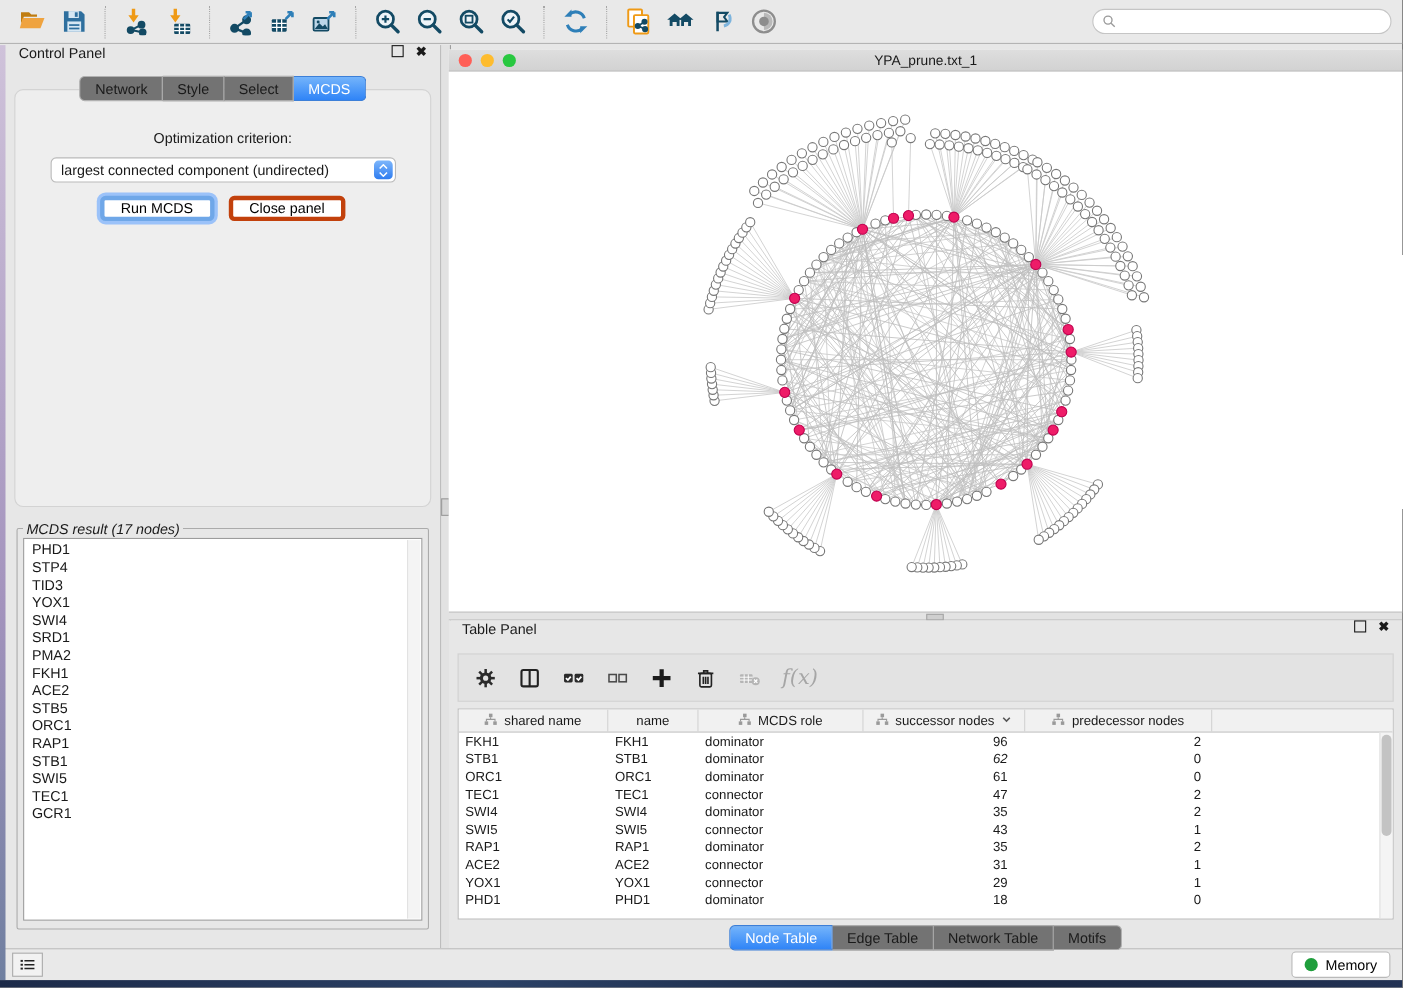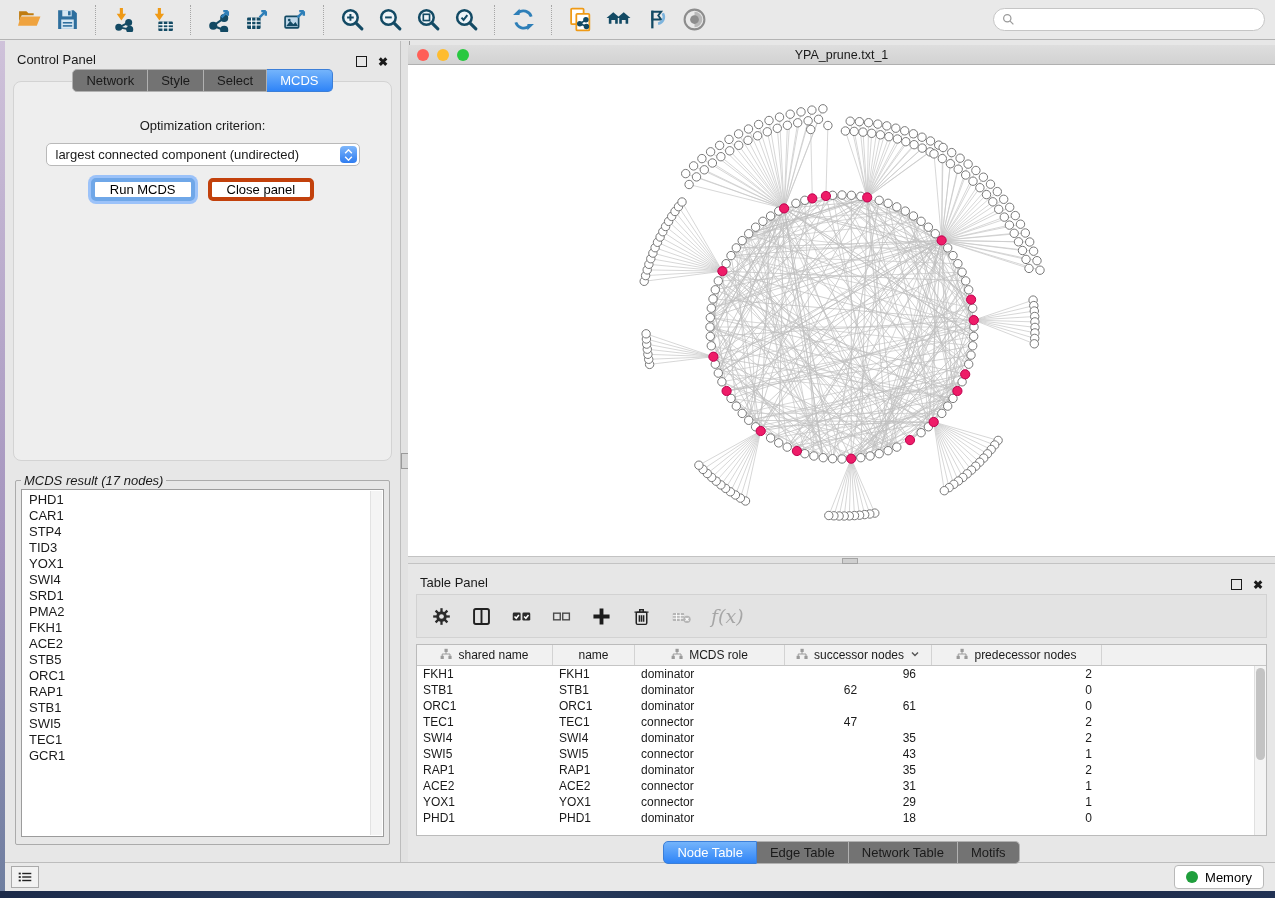--- a/index.html
+++ b/index.html
@@ -18,21 +18,21 @@
        background:transparent;border:none;padding:0;margin:0 3px;cursor:pointer;}
   .tbtn svg{width:25px;height:25px;}
   .tsep{width:0;height:30px;border-left:1px dotted #a6a6a6;margin:0 9px;}
   .search-wrap{margin-left:auto;width:272px;height:23px;background:#fff;border:1px solid #c5c5c5;
        border-radius:12px;display:flex;align-items:center;padding:0 8px;gap:5px;box-sizing:border-box;}
   .search-wrap svg{width:13px;height:13px;}
   .search-input{border:none;outline:none;flex:1;font-size:12px;background:transparent;font-family:"Liberation Sans",sans-serif;}
 
   
   .control-panel{position:absolute;left:5px;top:41px;width:395px;bottom:36px;background:#e7e7e7;}
-  .panel-header{height:26px;display:flex;align-items:flex-end;padding:0 12px;font-size:13px;}
+  .panel-header{height:26px;display:flex;align-items:flex-start;padding:0 12px;font-size:13px;}
   .win-btns{margin-left:auto;display:flex;gap:11px;align-items:center;}
   .float-icon{width:9px;height:9px;border:1.5px solid #1a1a1a;display:inline-block;}
   .close-icon{font-size:12px;font-weight:bold;line-height:10px;}
   .cp-tabs{display:flex;justify-content:center;position:relative;z-index:2;margin-top:2px;}
   .seg{height:21px;padding:0 13px;font-size:13px;background:#737373;border:1px solid #b1b1b1;border-left:none;
        display:flex;align-items:center;cursor:pointer;}
   .seg:first-child{border-left:1px solid #b1b1b1;border-radius:5px 0 0 5px;}
   .seg:last-child{border-radius:0 5px 5px 0;}
   .seg.active{background:linear-gradient(#74b4fb,#2f84f7);color:#fff;border-color:#3c7fd8;}
   .cp-inner{margin:-11px 8px 12px;background:#eee;border:1px solid #d3d3d3;border-radius:8px;height:380px;
@@ -301,21 +301,20 @@
       <div class="cp-buttons">
         <button class="btn focus">Run MCDS</button>
         <button class="btn">Close panel</button>
       </div>
     </div>
     <fieldset class="mcds-group">
       <legend>MCDS result (17 nodes)</legend>
       <div class="listbox">
         <div>
             <div>PHD1</div>
-            <div>CAR1</div>
             <div>STP4</div>
             <div>TID3</div>
             <div>YOX1</div>
             <div>SWI4</div>
             <div>SRD1</div>
             <div>PMA2</div>
             <div>FKH1</div>
             <div>ACE2</div>
             <div>STB5</div>
             <div>ORC1</div>
@@ -1183,35 +1182,35 @@
             <div class="td" style="width: 136px; padding-left: 6px;">FKH1</div>
             <div class="td" style="width: 82px; padding-left: 6px;">FKH1</div>
             <div class="td" style="width: 150px; padding-left: 6px;">dominator</div>
             <div class="td" style="width: 147px; text-align: right; padding-right: 16px;">96</div>
             <div class="td" style="width: 170px; text-align: right; padding-right: 10px;">2</div>
           </div>
           <div class="tr">
             <div class="td" style="width: 136px; padding-left: 6px;">STB1</div>
             <div class="td" style="width: 82px; padding-left: 6px;">STB1</div>
             <div class="td" style="width: 150px; padding-left: 6px;">dominator</div>
-            <div class="td" style="width: 147px; text-align: center; padding-right: 16px;">62</div>
+            <div class="td" style="width: 147px; text-align: right; padding-right: 16px; font-style: italic;">62</div>
             <div class="td" style="width: 170px; text-align: right; padding-right: 10px;">0</div>
           </div>
           <div class="tr">
             <div class="td" style="width: 136px; padding-left: 6px;">ORC1</div>
             <div class="td" style="width: 82px; padding-left: 6px;">ORC1</div>
             <div class="td" style="width: 150px; padding-left: 6px;">dominator</div>
             <div class="td" style="width: 147px; text-align: right; padding-right: 16px;">61</div>
             <div class="td" style="width: 170px; text-align: right; padding-right: 10px;">0</div>
           </div>
           <div class="tr">
             <div class="td" style="width: 136px; padding-left: 6px;">TEC1</div>
             <div class="td" style="width: 82px; padding-left: 6px;">TEC1</div>
             <div class="td" style="width: 150px; padding-left: 6px;">connector</div>
-            <div class="td" style="width: 147px; text-align: center; padding-right: 16px;">47</div>
+            <div class="td" style="width: 147px; text-align: right; padding-right: 16px;">47</div>
             <div class="td" style="width: 170px; text-align: right; padding-right: 10px;">2</div>
           </div>
           <div class="tr">
             <div class="td" style="width: 136px; padding-left: 6px;">SWI4</div>
             <div class="td" style="width: 82px; padding-left: 6px;">SWI4</div>
             <div class="td" style="width: 150px; padding-left: 6px;">dominator</div>
             <div class="td" style="width: 147px; text-align: right; padding-right: 16px;">35</div>
             <div class="td" style="width: 170px; text-align: right; padding-right: 10px;">2</div>
           </div>
           <div class="tr">

